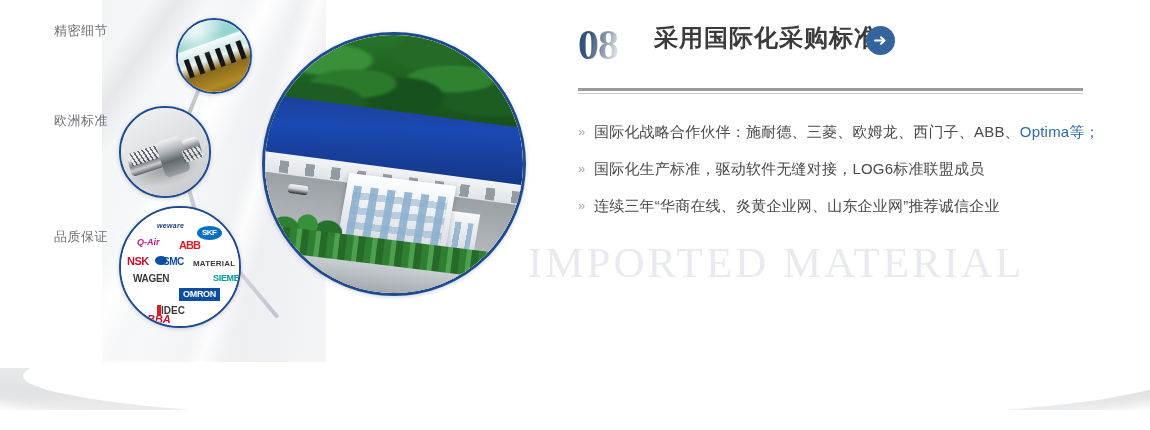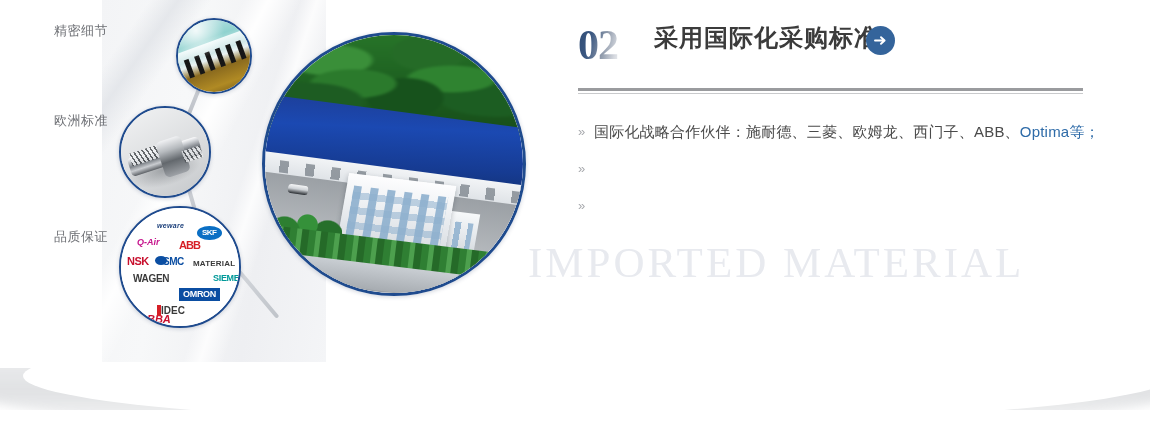--- a/index.html
+++ b/index.html
@@ -282,21 +282,21 @@
     <div class="fac-office"></div>
     <div class="fac-trees-l"></div>
     <div class="fac-car"></div>
     <div class="fac-hedge"></div>
     <div class="fac-road"></div>
   </div>
 
   <div class="right-col">
 
     <div class="head-row">
-      <span class="num-02">02</span>
+      <span class="num-02">08</span>
       <span class="head-main">采用国际化采购标准</span>
       <span class="arrow-btn">
         <svg width="17" height="17" viewBox="0 0 17 17" aria-hidden="true">
           <path d="M3 8.5 H12 M9 5.2 L12.6 8.5 L9 11.8" fill="none" stroke="#ffffff" stroke-width="1.9" stroke-linecap="round" stroke-linejoin="round"></path>
         </svg>
       </span>
     </div>
 
     <div class="divider">
       <div class="d1"></div>
@@ -305,24 +305,26 @@
 
     <div class="bullets">
 
       <div class="bullet">
         <span class="b-mark">»</span>
         <span class="b-text"><span>国际化战略合作伙伴：施耐德、三菱、欧姆龙、西门子、ABB、</span><span class="b-hl">Optima等；</span></span>
       </div>
 
       <div class="bullet">
         <span class="b-mark">»</span>
+        <span class="b-text"><span>国际化生产标准，驱动软件无缝对接，LOG6标准联盟成员</span><span class="b-hl"></span></span>
       </div>
 
       <div class="bullet">
         <span class="b-mark">»</span>
+        <span class="b-text"><span>连续三年“华商在线、炎黄企业网、山东企业网”推荐诚信企业</span><span class="b-hl"></span></span>
       </div>
 
     </div>
   </div>
 
   <div class="watermark">IMPORTED  MATERIAL</div>
 
   <div class="swoosh"></div>
 
 </div>

